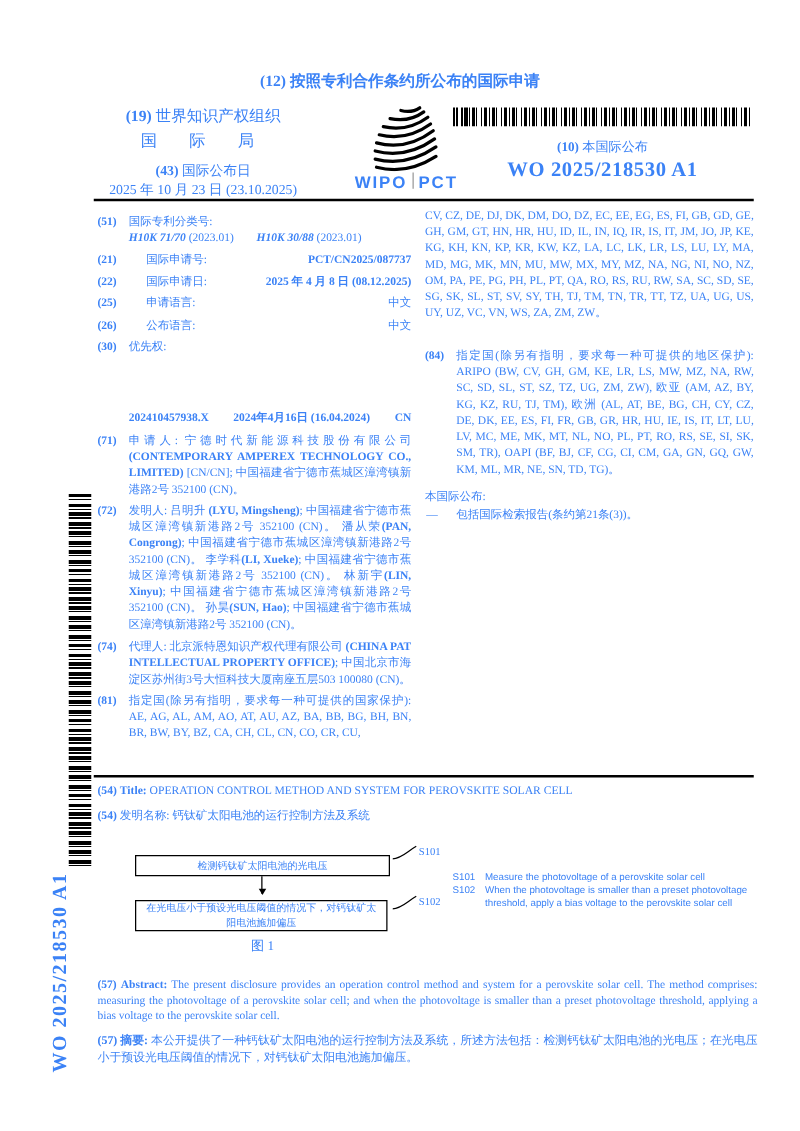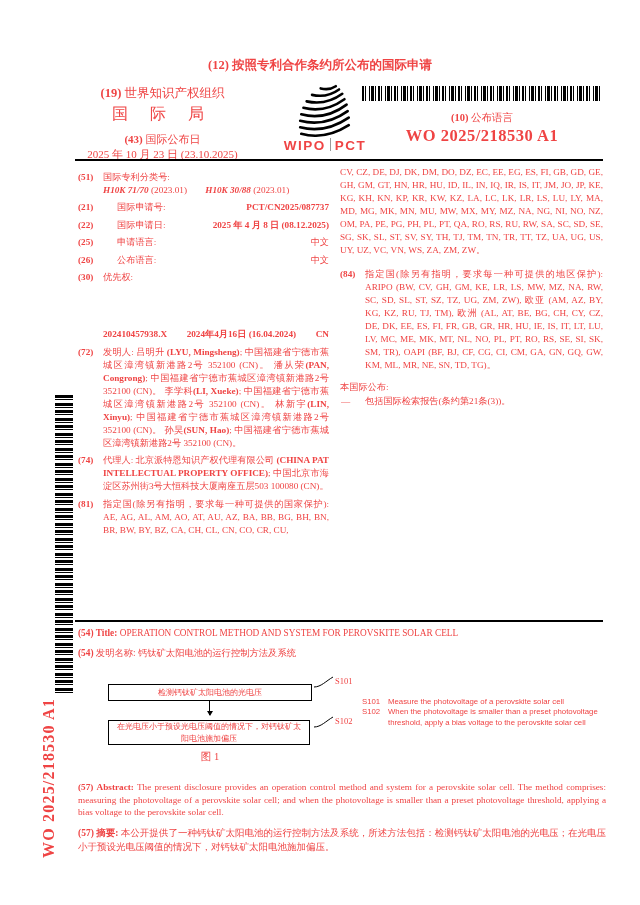--- a/index.html
+++ b/index.html
@@ -1,26 +1,26 @@
 <!DOCTYPE html>
 <html><head>
 <meta charset="utf-8">
 <style>
   html,body{margin:0;padding:0;background:#e8e8e8;}
-  .page{position:relative;width:640px;height:905px;background:#fff;color:#ef4444;
+  .page{position:relative;width:640px;height:905px;background:#fff;color:#3b82f6;
         font-family:"Liberation Serif","DejaVu Serif",serif;overflow:hidden;margin:0 auto;}
   .b{font-weight:bold;}
   .bi{font-weight:bold;font-style:italic;}
   .num{font-weight:bold;}
 
   
   .h12{position:absolute;top:57px;left:0;width:100%;text-align:center;font-weight:bold;font-size:12.5px;}
   .h-left{position:absolute;top:85px;left:40px;width:245px;text-align:center;}
   .org{font-size:12.5px;}
-  .org-sub{font-size:16px;letter-spacing:9px;margin-top:2px;}
+  .org-sub{font-size:13px;letter-spacing:9px;margin-top:2px;font-family:Liberation Mono, monospace;}
   .pubdate-title{font-size:11px;margin-top:7px;}
   .pubdate-value{font-size:11px;font-weight:normal;white-space:nowrap;}
   .h-logo{position:absolute;top:83px;left:281px;width:88px;text-align:center;}
   .wipo-swirl{display:block;margin:0 auto;}
   .wipo-text{margin-top:1px;font-family:"Liberation Sans","DejaVu Sans",sans-serif;font-weight:bold;
              font-size:13.5px;letter-spacing:1.5px;display:flex;align-items:flex-start;justify-content:center;gap:4px;}
   .wipo-sep{display:inline-block;width:1px;height:13px;background:#999;}
   .h-right{position:absolute;top:86px;left:362px;width:240px;text-align:center;}
   .barcode-top{height:15px;width:238px;
     background:repeating-linear-gradient(to right,
@@ -129,21 +129,21 @@
       <span>WIPO</span>
       <span class="wipo-sep"></span>
       <span>PCT</span>
     </div>
   </div>
 
   <div class="h-right">
     <div class="barcode-top"></div>
     <div class="pubnum-title">
       <span class="num">(10)</span>
-      <span>公布语言</span>
+      <span>本国际公布</span>
     </div>
     <div class="pubnum-value">WO 2025/218530 A1</div>
   </div>
 
   <div class="rule1"></div>
 
   <div class="col-left">
     <div class="item block">
       <span class="inum">(51)</span>
       <div>国际专利分类号:</div>
@@ -186,41 +186,45 @@
     <div class="item block">
       <span class="inum">(30)</span>
       <div>优先权:</div>
       <div class="prio-row">
         <span>202410457938.X</span>
         <span>2024年4月16日 (16.04.2024)</span>
         <span>CN</span>
       </div>
     </div>
 
+    <div class="item block">
+      <span class="inum">(71)</span>
+      <div><span>申请人: 宁德时代新能源科技股份有限公司 </span><span class="b">(CONTEMPORARY AMPEREX TECHNOLOGY CO., LIMITED)</span><span> [CN/CN]; 中国福建省宁德市蕉城区漳湾镇新港路2号 352100 (CN)。</span></div>
+    </div>
 
     <div class="item block">
       <span class="inum">(72)</span>
       <div><span>发明人: 吕明升 </span><span class="b">(LYU, Mingsheng)</span><span>; 中国福建省宁德市蕉城区漳湾镇新港路2号 352100 (CN)。 潘从荣</span><span class="b">(PAN, Congrong)</span><span>; 中国福建省宁德市蕉城区漳湾镇新港路2号 352100 (CN)。 李学科</span><span class="b">(LI, Xueke)</span><span>; 中国福建省宁德市蕉城区漳湾镇新港路2号 352100 (CN)。 林新宇</span><span class="b">(LIN, Xinyu)</span><span>; 中国福建省宁德市蕉城区漳湾镇新港路2号 352100 (CN)。 孙昊</span><span class="b">(SUN, Hao)</span><span>; 中国福建省宁德市蕉城区漳湾镇新港路2号 352100 (CN)。</span></div>
     </div>
 
     <div class="item block">
       <span class="inum">(74)</span>
       <div><span>代理人: 北京派特恩知识产权代理有限公司 </span><span class="b">(CHINA PAT INTELLECTUAL PROPERTY OFFICE)</span><span>; 中国北京市海淀区苏州街3号大恒科技大厦南座五层503 100080 (CN)。</span></div>
     </div>
 
     <div class="item block">
       <span class="inum">(81)</span>
       <div>指定国(除另有指明，要求每一种可提供的国家保护): AE, AG, AL, AM, AO, AT, AU, AZ, BA, BB, BG, BH, BN, BR, BW, BY, BZ, CA, CH, CL, CN, CO, CR, CU,</div>
     </div>
   </div>
 
   <div class="col-right">
     <div>CV, CZ, DE, DJ, DK, DM, DO, DZ, EC, EE, EG, ES, FI, GB, GD, GE, GH, GM, GT, HN, HR, HU, ID, IL, IN, IQ, IR, IS, IT, JM, JO, JP, KE, KG, KH, KN, KP, KR, KW, KZ, LA, LC, LK, LR, LS, LU, LY, MA, MD, MG, MK, MN, MU, MW, MX, MY, MZ, NA, NG, NI, NO, NZ, OM, PA, PE, PG, PH, PL, PT, QA, RO, RS, RU, RW, SA, SC, SD, SE, SG, SK, SL, ST, SV, SY, TH, TJ, TM, TN, TR, TT, TZ, UA, UG, US, UY, UZ, VC, VN, WS, ZA, ZM, ZW。</div>
 
-    <div class="item block" style="margin-top:11px;">
+    <div class="item block" style="margin-top:21px;">
       <span class="inum">(84)</span>
       <div>指定国(除另有指明，要求每一种可提供的地区保护): ARIPO (BW, CV, GH, GM, KE, LR, LS, MW, MZ, NA, RW, SC, SD, SL, ST, SZ, TZ, UG, ZM, ZW), 欧亚 (AM, AZ, BY, KG, KZ, RU, TJ, TM), 欧洲 (AL, AT, BE, BG, CH, CY, CZ, DE, DK, EE, ES, FI, FR, GB, GR, HR, HU, IE, IS, IT, LT, LU, LV, MC, ME, MK, MT, NL, NO, PL, PT, RO, RS, SE, SI, SK, SM, TR), OAPI (BF, BJ, CF, CG, CI, CM, GA, GN, GQ, GW, KM, ML, MR, NE, SN, TD, TG)。</div>
     </div>
 
     <div class="pubnote-title">本国际公布:</div>
     <div class="pubnote-item">
       <span class="dash">—</span>
       <span>包括国际检索报告(条约第21条(3))。</span>
     </div>
   </div>

